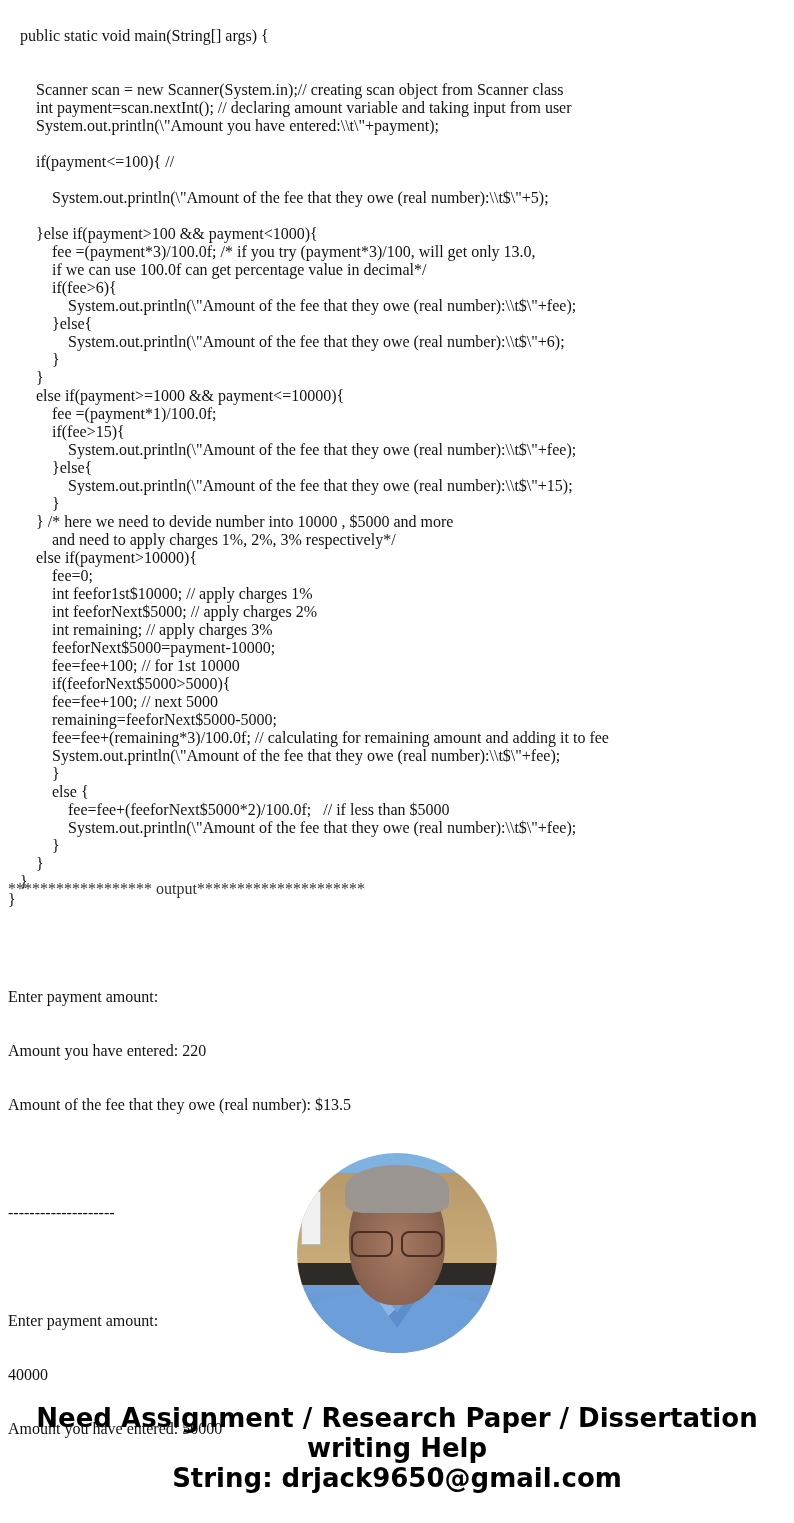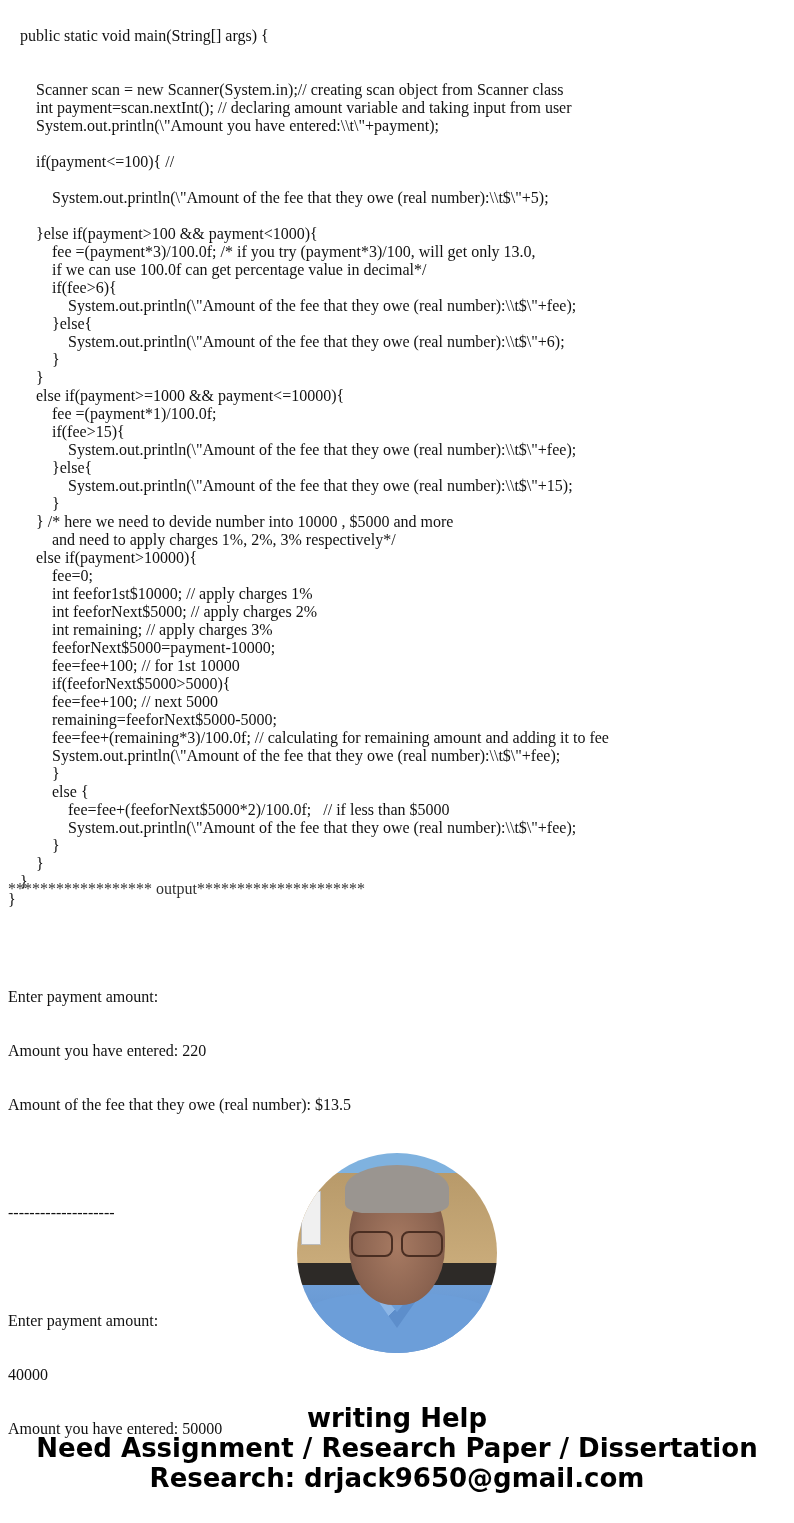--- a/index.html
+++ b/index.html
@@ -139,16 +139,16 @@
   <div class="collar"></div>
   <div class="face"></div>
   <div class="hair"></div>
   <div class="glasses">
       <span class="l"></span>
       <span class="r"></span>
     </div>
 </div>
 
 <div class="promo">
+  <span>Need Assignment / Research Paper / Dissertation</span>
   <span>writing Help</span>
-  <span>Need Assignment / Research Paper / Dissertation</span>
-  <span>Research: drjack9650@gmail.com</span>
+  <span>String: drjack9650@gmail.com</span>
 </div>
 
 </body></html>

